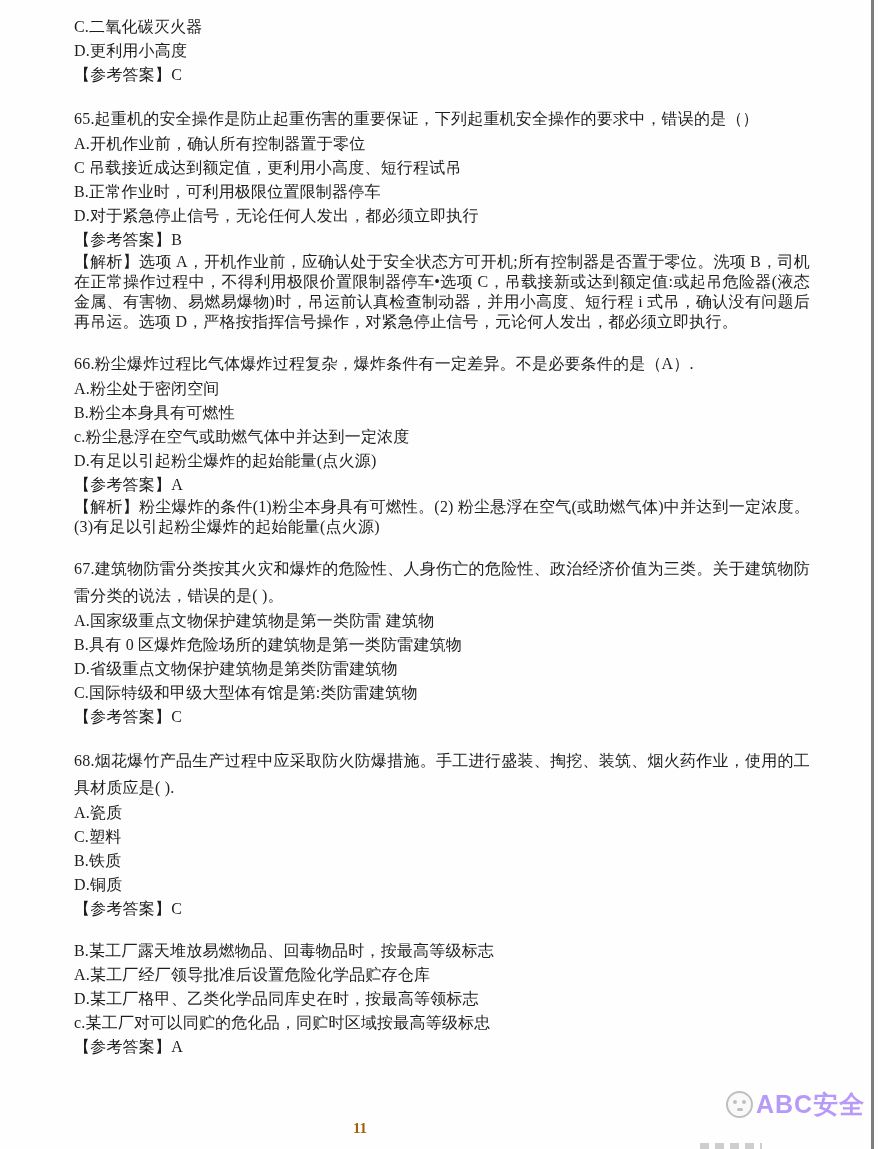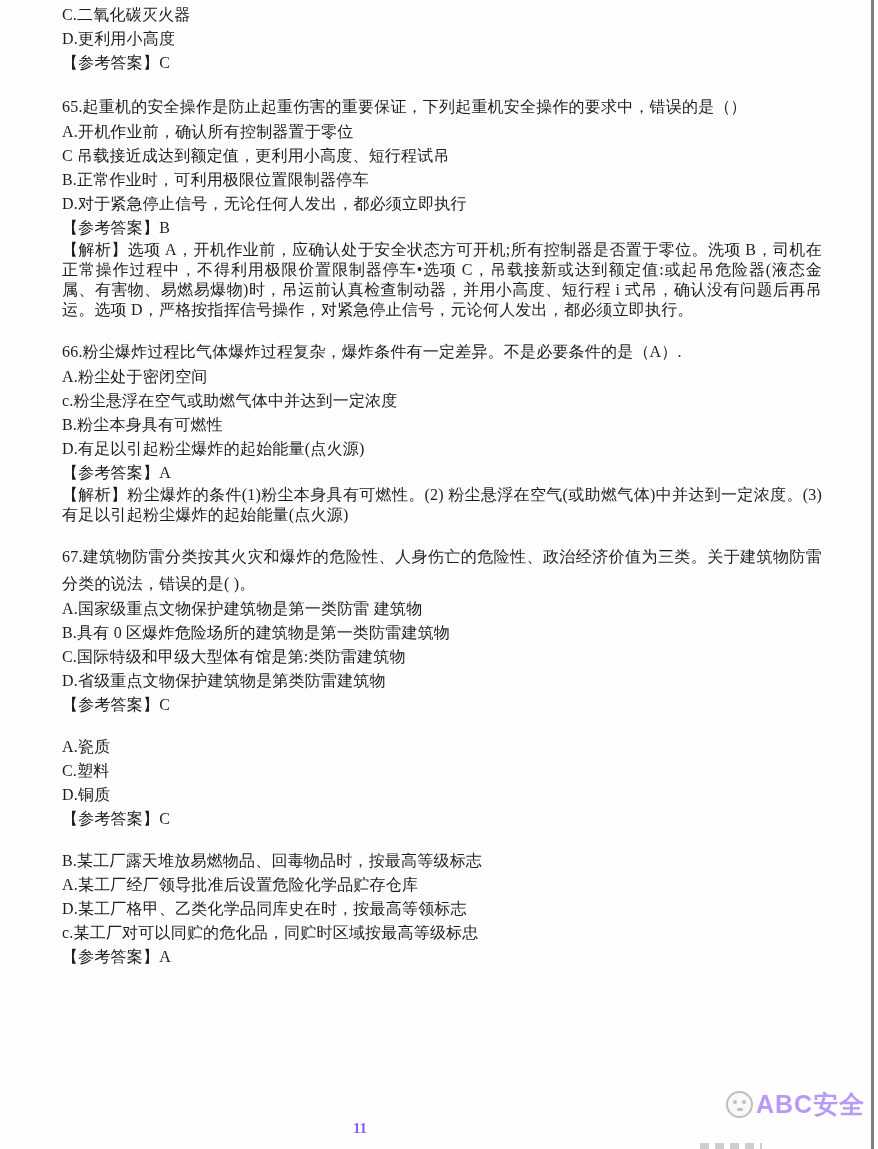--- a/index.html
+++ b/index.html
@@ -19,21 +19,21 @@
     position: relative;
     width: 878px;
     height: 1149px;
   }
   .content {
     position: absolute;
     top: 3px;
     left: 62px;
     width: 760px;
   }
-  .block { margin: 0; }
+  .block { margin: 12px; }
   .block + .block { margin-top: 18px; }
   p {
     margin: 0;
     font-size: 16px;
     letter-spacing: 0.2px;
   }
   .stem {
     line-height: 27px;
     text-align: justify;
   }
@@ -45,21 +45,21 @@
     text-align: justify;
   }
   .page-number {
     position: absolute;
     top: 1120px;
     left: 0;
     width: 720px;
     text-align: center;
     font-size: 15px;
     font-weight: bold;
-    color: #8b5cf6;
+    color: #a16207;
   }
   .right-edge-line {
     position: absolute;
     top: 0;
     left: 871px;
     width: 3px;
     height: 1149px;
     background: #7e7e7e;
   }
   .watermark {
@@ -147,39 +147,41 @@
       <p class="option">C 吊载接近成达到额定值，更利用小高度、短行程试吊</p>
       <p class="option">B.正常作业时，可利用极限位置限制器停车</p>
       <p class="option">D.对于紧急停止信号，无论任何人发出，都必须立即执行</p>
       <p class="answer">【参考答案】B</p>
       <p class="explanation">【解析】选项 A，开机作业前，应确认处于安全状态方可开机;所有控制器是否置于零位。洗项 B，司机在正常操作过程中，不得利用极限价置限制器停车•选项 C，吊载接新或达到额定值:或起吊危险器(液态金属、有害物、易燃易爆物)时，吊运前认真检查制动器，并用小高度、短行程 i 式吊，确认没有问题后再吊运。选项 D，严格按指挥信号操作，对紧急停止信号，元论何人发出，都必须立即执行。</p>
     </div>
 
     <div class="block">
       <p class="stem">66.粉尘爆炸过程比气体爆炸过程复杂，爆炸条件有一定差异。不是必要条件的是（A）.</p>
       <p class="option">A.粉尘处于密闭空间</p>
+      <p class="option">B.粉尘本身具有可燃性</p>
       <p class="option">c.粉尘悬浮在空气或助燃气体中并达到一定浓度</p>
-      <p class="option">B.粉尘本身具有可燃性</p>
       <p class="option">D.有足以引起粉尘爆炸的起始能量(点火源)</p>
       <p class="answer">【参考答案】A</p>
       <p class="explanation">【解析】粉尘爆炸的条件(1)粉尘本身具有可燃性。(2) 粉尘悬浮在空气(或助燃气体)中并达到一定浓度。(3)有足以引起粉尘爆炸的起始能量(点火源)</p>
     </div>
 
     <div class="block">
       <p class="stem">67.建筑物防雷分类按其火灾和爆炸的危险性、人身伤亡的危险性、政治经济价值为三类。关于建筑物防雷分类的说法，错误的是(  )。</p>
       <p class="option">A.国家级重点文物保护建筑物是第一类防雷 建筑物</p>
       <p class="option">B.具有 0 区爆炸危险场所的建筑物是第一类防雷建筑物</p>
+      <p class="option">D.省级重点文物保护建筑物是第类防雷建筑物</p>
       <p class="option">C.国际特级和甲级大型体有馆是第:类防雷建筑物</p>
-      <p class="option">D.省级重点文物保护建筑物是第类防雷建筑物</p>
       <p class="answer">【参考答案】C</p>
     </div>
 
     <div class="block">
+      <p class="stem">68.烟花爆竹产品生产过程中应采取防火防爆措施。手工进行盛装、掏挖、装筑、烟火药作业，使用的工具材质应是(  ).</p>
       <p class="option">A.瓷质</p>
       <p class="option">C.塑料</p>
+      <p class="option">B.铁质</p>
       <p class="option">D.铜质</p>
       <p class="answer">【参考答案】C</p>
     </div>
 
     <div class="block">
       <p class="option">B.某工厂露天堆放易燃物品、回毒物品时，按最高等级标志</p>
       <p class="option">A.某工厂经厂领导批准后设置危险化学品贮存仓库</p>
       <p class="option">D.某工厂格甲、乙类化学品同库史在时，按最高等领标志</p>
       <p class="option">c.某工厂对可以同贮的危化品，同贮时区域按最高等级标忠</p>
       <p class="answer">【参考答案】A</p>

